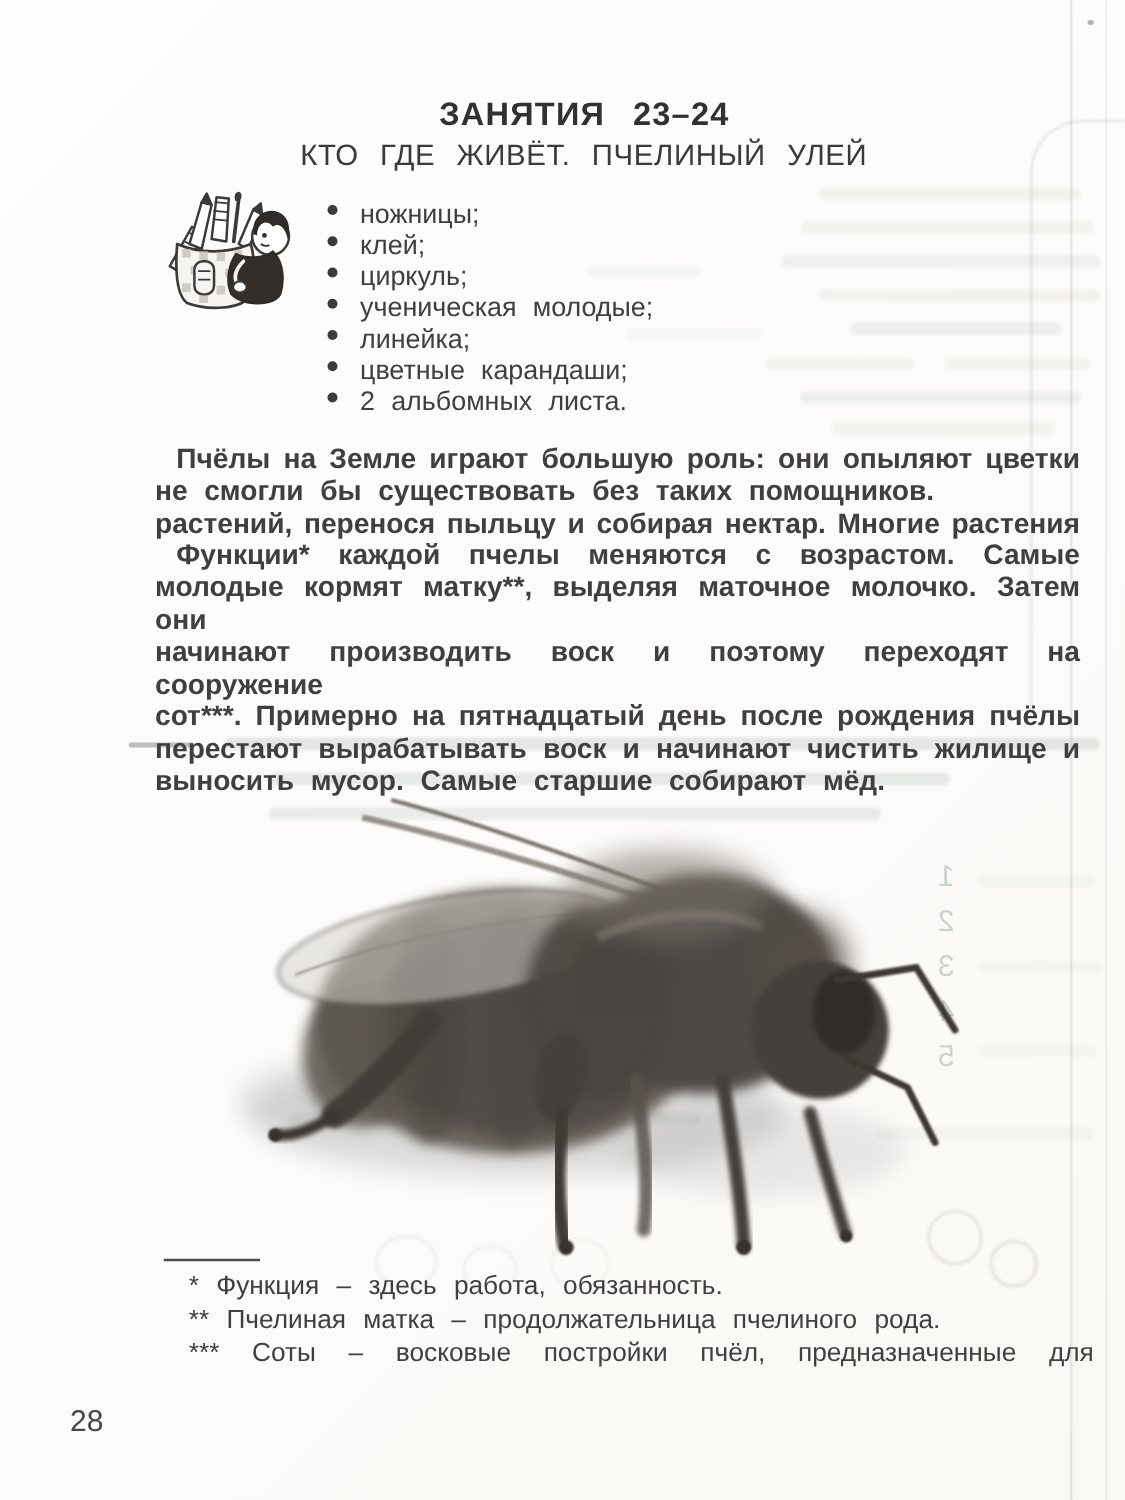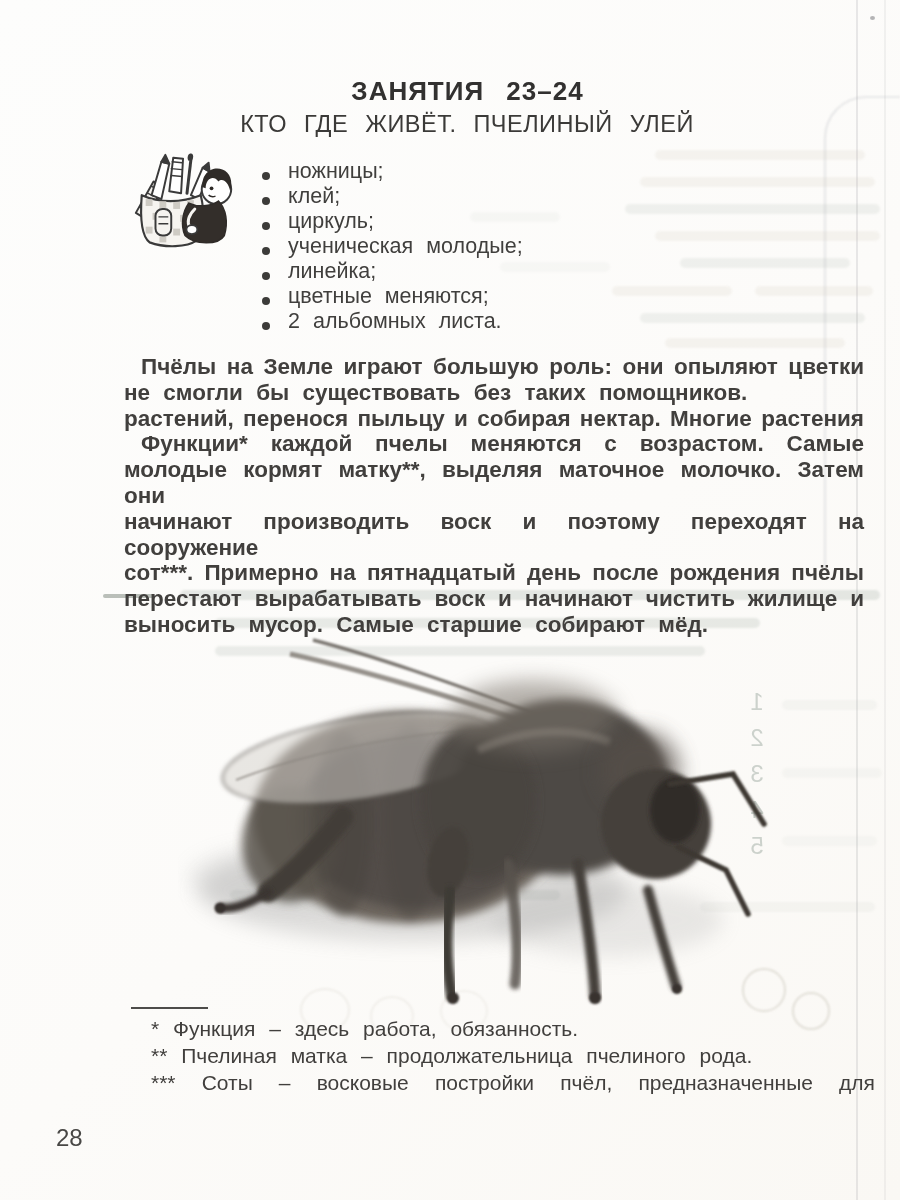--- a/index.html
+++ b/index.html
@@ -20,21 +20,21 @@
     letter-spacing:1px;word-spacing:14px;line-height:30px;margin-top:20px;
   }
   .subtitle{
     position:absolute;left:112px;width:710px;top:110px;
     text-align:center;font-size:23.5px;font-weight:400;color:#3b3a38;
     letter-spacing:0.5px;word-spacing:10px;line-height:28px;
   }
   
   .supplies-icon{position:absolute;left:126px;top:150px;width:118px;height:112px;}
   .supplies-list{position:absolute;left:262px;top:159px;font-size:21.5px;line-height:25px;color:#403f3d;}
-  .supply-row{display:flex;align-items:flex-end;word-spacing:7px;}
+  .supply-row{display:flex;align-items:center;word-spacing:7px;}
   .bullet-dot{
     flex:0 0 auto;width:8px;height:8px;border-radius:50%;
     background:#3c3b39;margin-right:18px;position:relative;top:-4px;
   }
   
   .body-text{position:absolute;left:124px;width:740px;top:354px;font-size:22.5px;line-height:25.8px;color:#413f3d;font-weight:bold;}
   .tline{text-align:justify;text-align-last:justify;word-spacing:2px;}
   .tline.indent{text-indent:17px;}
   .tline.endline{text-align-last:left;word-spacing:7px;}
   
@@ -174,21 +174,21 @@
   <div class="supply-row">
       <span class="bullet-dot"></span>
       <span>ученическая молодые;</span>
     </div>
   <div class="supply-row">
       <span class="bullet-dot"></span>
       <span>линейка;</span>
     </div>
   <div class="supply-row">
       <span class="bullet-dot"></span>
-      <span>цветные меняются;</span>
+      <span>цветные карандаши;</span>
     </div>
   <div class="supply-row">
       <span class="bullet-dot"></span>
       <span>2 альбомных листа.</span>
     </div>
 </div>
 
 <div class="body-text">
   <div class="tline indent">Пчёлы на Земле играют большую роль: они опыляют цветки</div>
   <div class="tline endline">не смогли бы существовать без таких помощников.</div>

